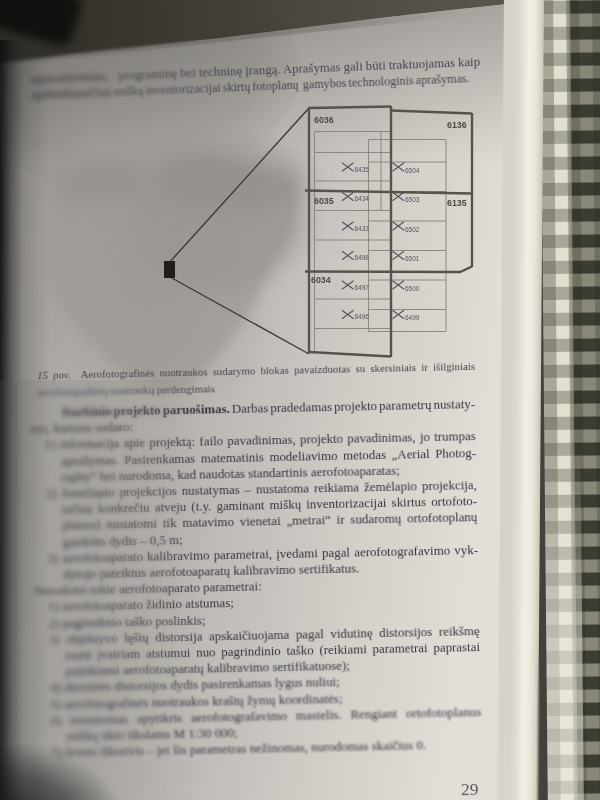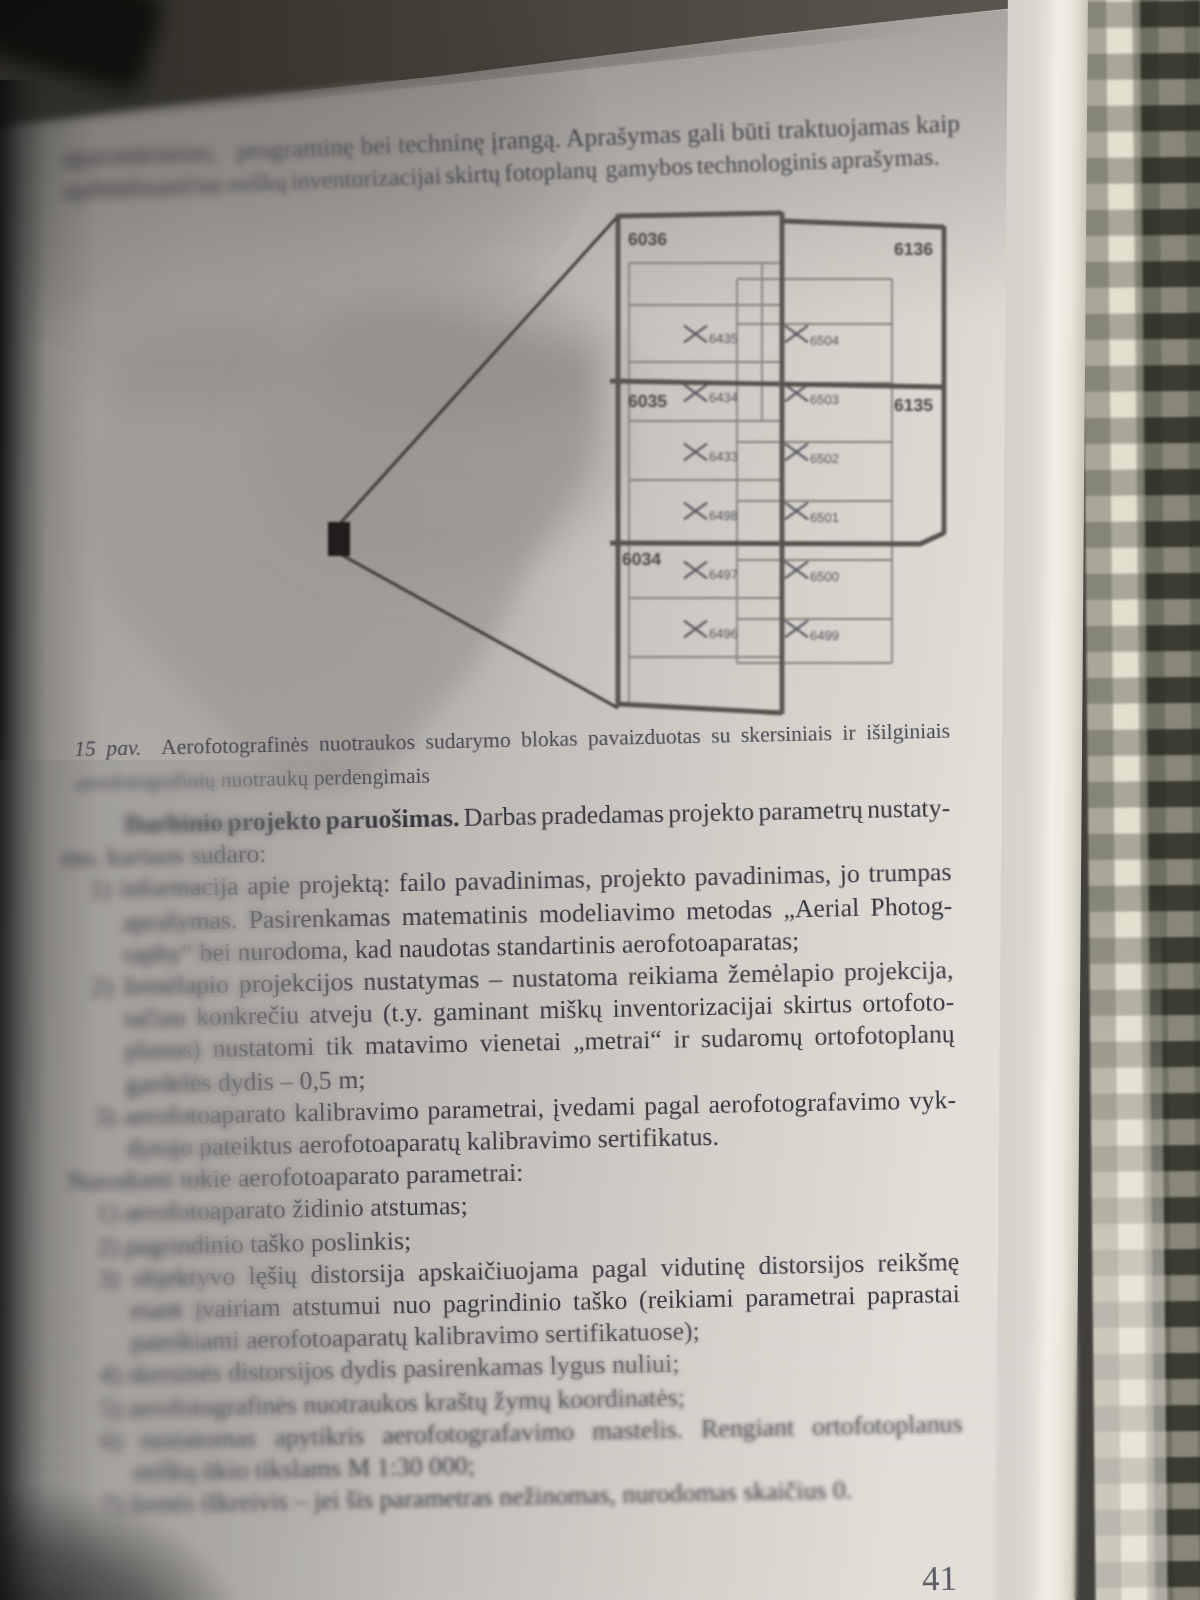--- a/index.html
+++ b/index.html
@@ -214,14 +214,14 @@
 <div class="p14 jl">6) nustatomas apytikris aerofotografavimo mastelis. Rengiant ortofotoplanus</div>
 <div class="p30">miškų ūkio tikslams M 1:30 000;</div>
 <div class="p14">7) žemės iškreivis – jei šis parametras nežinomas, nurodomas skaičius 0.</div>
 </div>
 
 <div class="blurL"></div>
 <div class="blurT"></div>
 
 <div class="blurB"></div>
 
-<div class="pageno">41</div>
+<div class="pageno">29</div>
 </div>
 
 </body></html>

